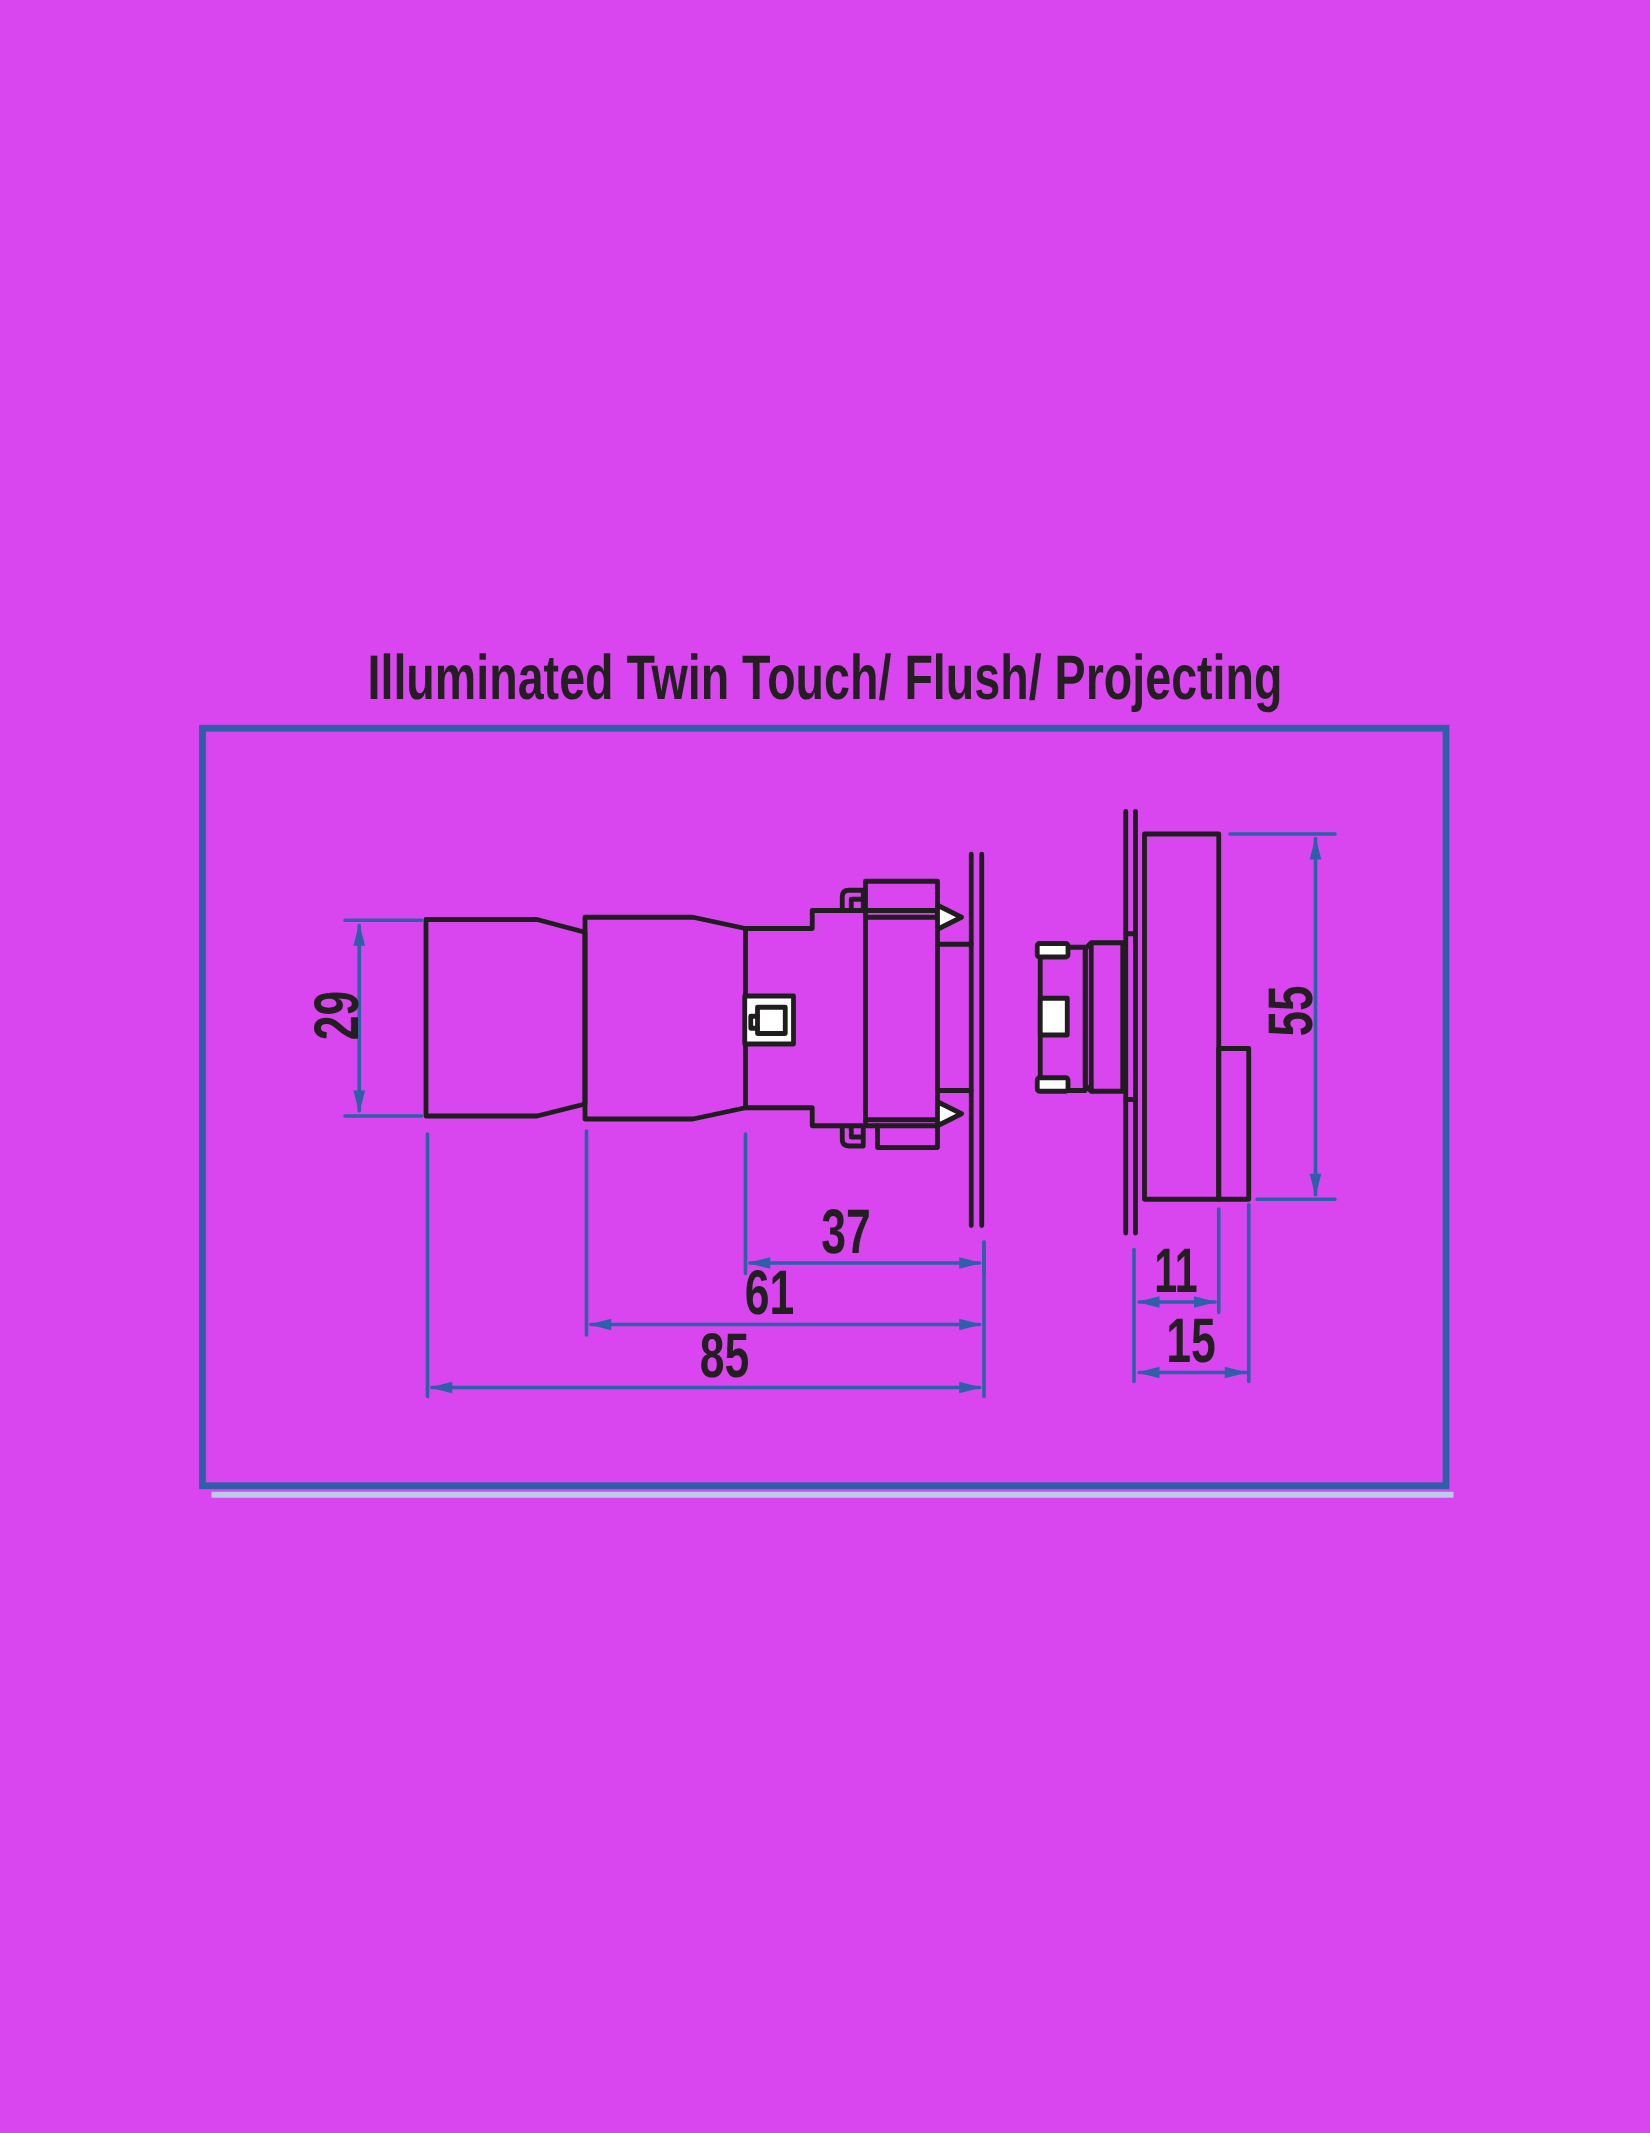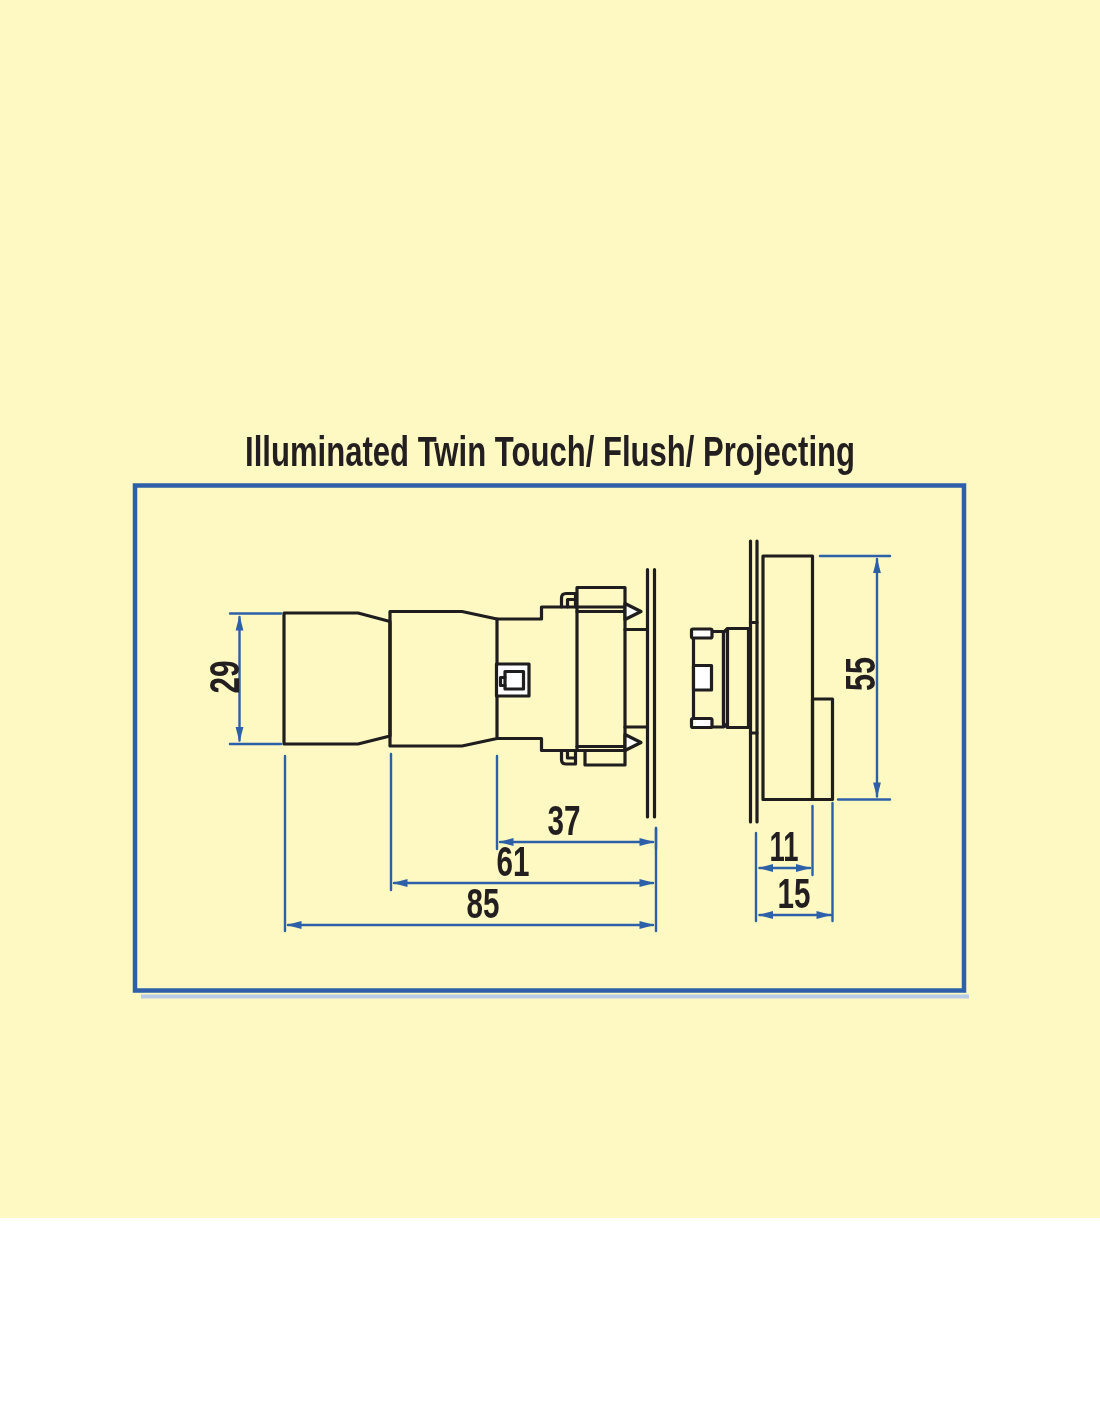--- a/index.html
+++ b/index.html
@@ -1,20 +1,20 @@
 <!DOCTYPE html>
 <html><head>
 <meta charset="utf-8">
 <style>
   html, body { margin: 0; padding: 0; background: #ffffff; }
   .page {
     position: relative;
     width: 1100px;
-    height: 1218px;
-    background: #fef9c3;
+    height: 1422px;
+    background: #d946ef;
     overflow: hidden;
     font-family: "Liberation Sans", sans-serif;
   }
   svg text {
     font-family: "Liberation Sans", sans-serif;
     font-weight: bold;
   }
   .title-text { font-size: 42px; fill: #231f20; }
   .dim-label  { font-size: 42px; }
 </style>

